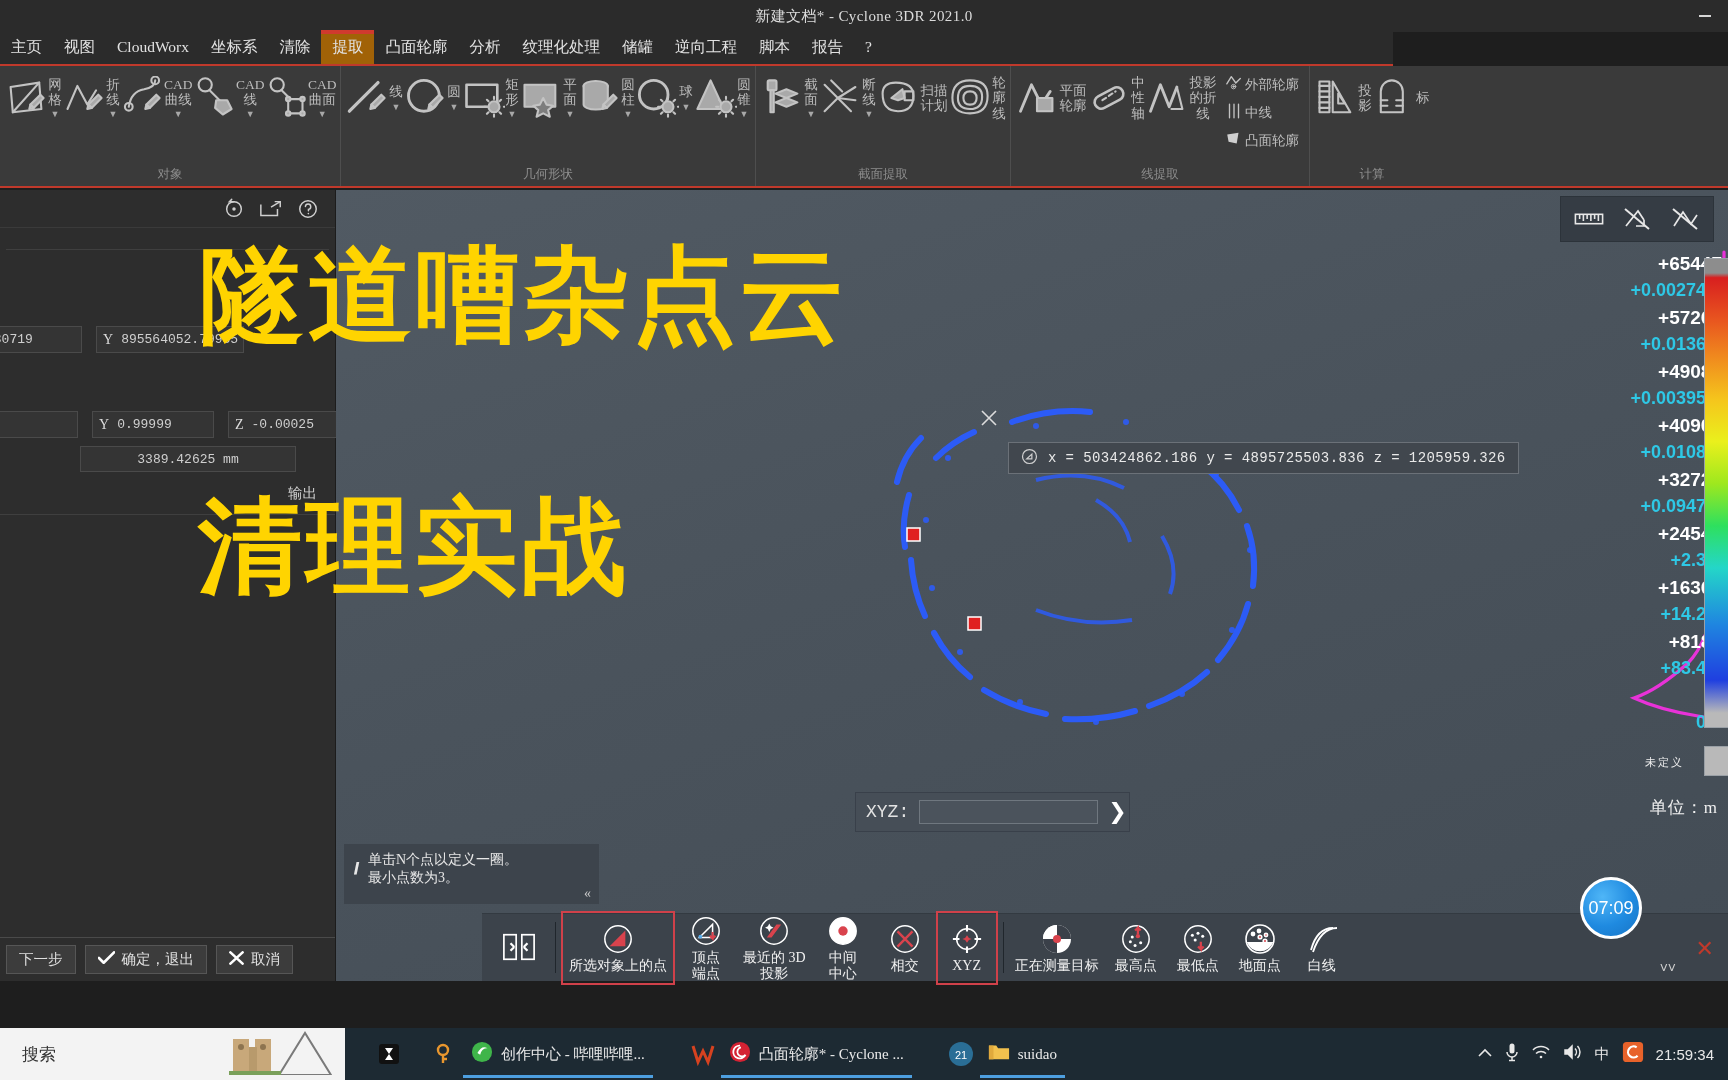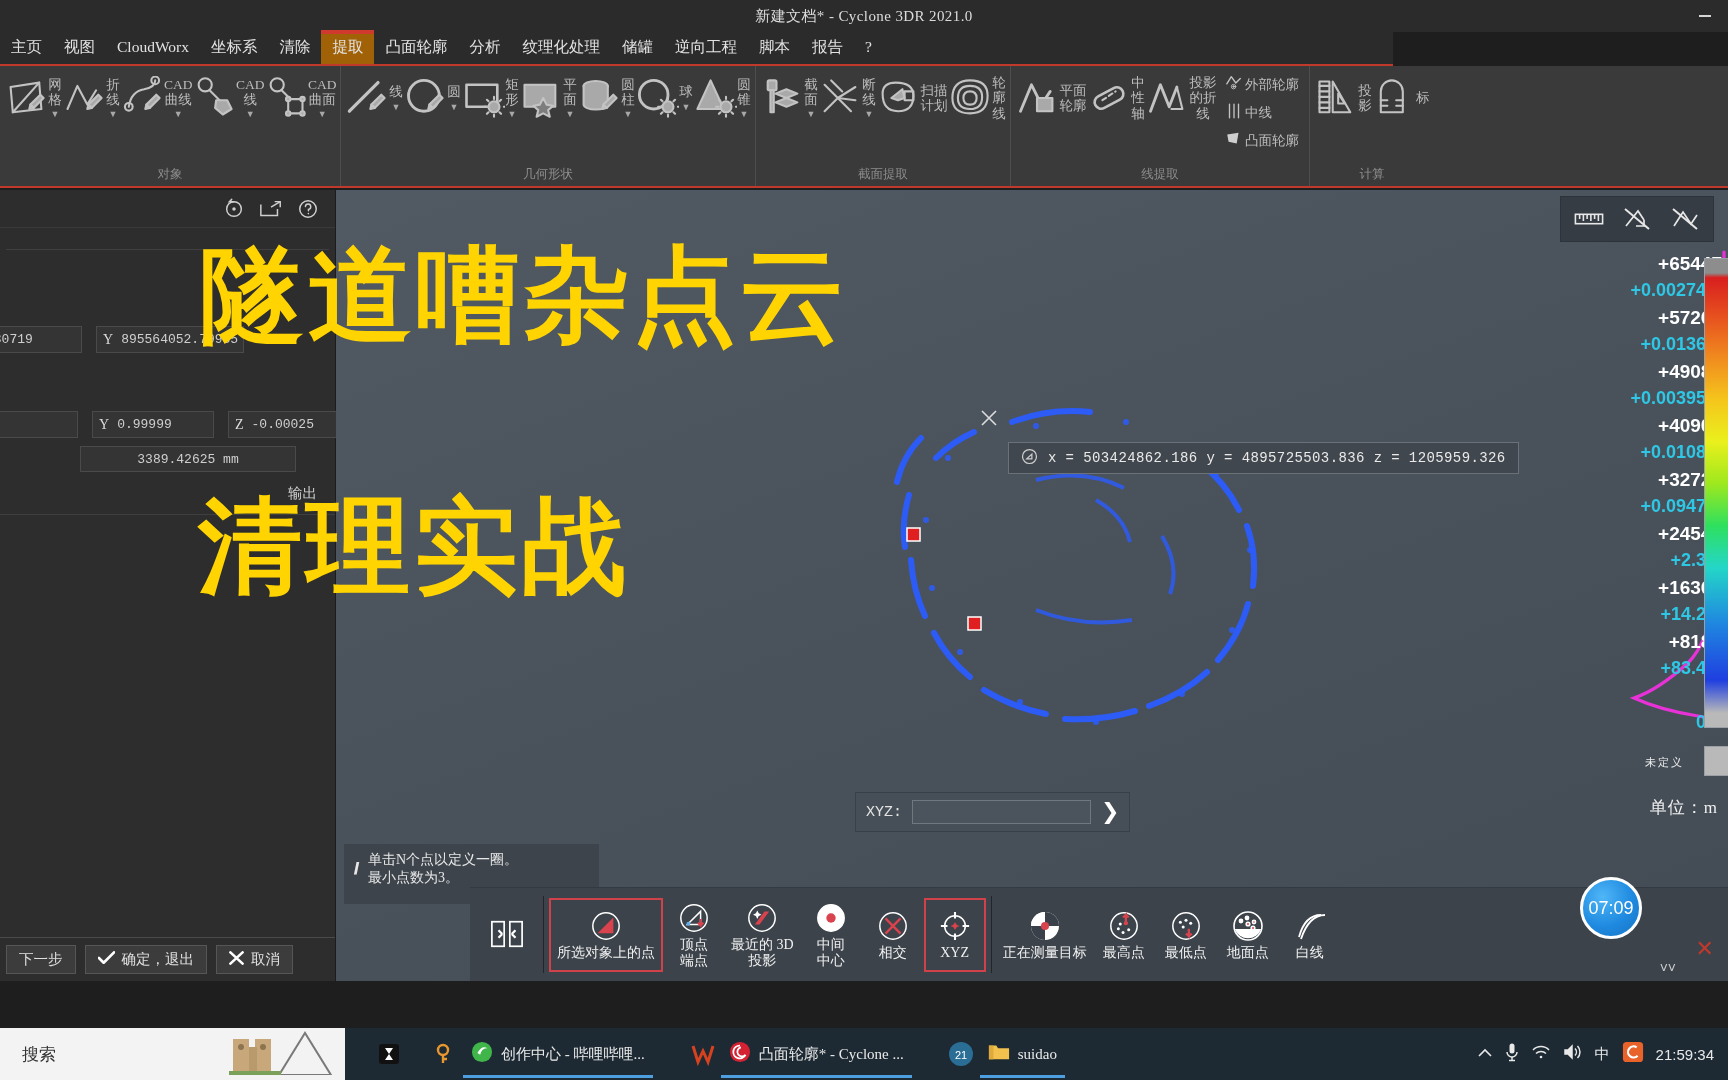--- a/index.html
+++ b/index.html
@@ -158,37 +158,37 @@
   .unit-label {
     position: absolute; right: 10px; top: 606px; color: #f0f0f0; font-size: 17px;
     font-family: "Liberation Serif","DejaVu Serif",serif; letter-spacing: 1px; white-space: nowrap;
   }
 
   .xyzbar {
     position: absolute; left: 519px; top: 602px; width: 275px; height: 40px;
     background: #464e57; border: 1px solid #39404a; display: flex; align-items: center;
     padding: 0 10px; gap: 10px;
   }
-  .xyzbar .lbl { color: #e3e3e3; font-size: 15px; font-family: "Liberation Mono","DejaVu Sans Mono",monospace; }
+  .xyzbar .lbl { color: #e3e3e3; font-size: 18px; font-family: "Liberation Mono","DejaVu Sans Mono",monospace; }
   .xyzbar .inp { flex: 1; height: 24px; background: #4b535c; border: 1px solid #6f777f; }
   .xyzbar .go { color: #ffffff; font-size: 22px; font-weight: bold; line-height: 1; }
 
   
   .infotip {
     position: absolute; left: 8px; top: 654px; width: 255px; height: 60px;
     background: #3d444c; display: flex; align-items: flex-start; gap: 10px; padding: 7px 9px;
     color: #e7e7e7; font-size: 14px; line-height: 1.25;
     font-family: "Liberation Serif","DejaVu Serif",serif;
   }
   .infotip .ibang { font-size: 22px; font-weight: bold; font-family: "Liberation Serif",serif; padding-top:2px;}
   .infotip .chev2 { position: absolute; right: 8px; bottom: 2px; color: #c9c9c9; font-size: 14px; }
 
   
   .snapbar {
-    position: absolute; left: 470px; bottom: 99px; right: 0; height: 94px;
+    position: absolute; left: 482px; bottom: 99px; right: 0; height: 68px;
     background: #3c434b; display: flex; align-items: center; padding-left: 6px;
     border-top: 1px solid #333a41;
   }
   .snapitem {
     min-width: 62px; height: 74px; display: flex; flex-direction: column;
     align-items: center; justify-content: center; gap: 2px; padding: 2px 6px;
     color: #eaeaea;
   }
   .snapitem.sel { border: 2px solid #d0414a; }
   .snapitem .sico { height: 34px; display: flex; align-items: center; justify-content: center; }

